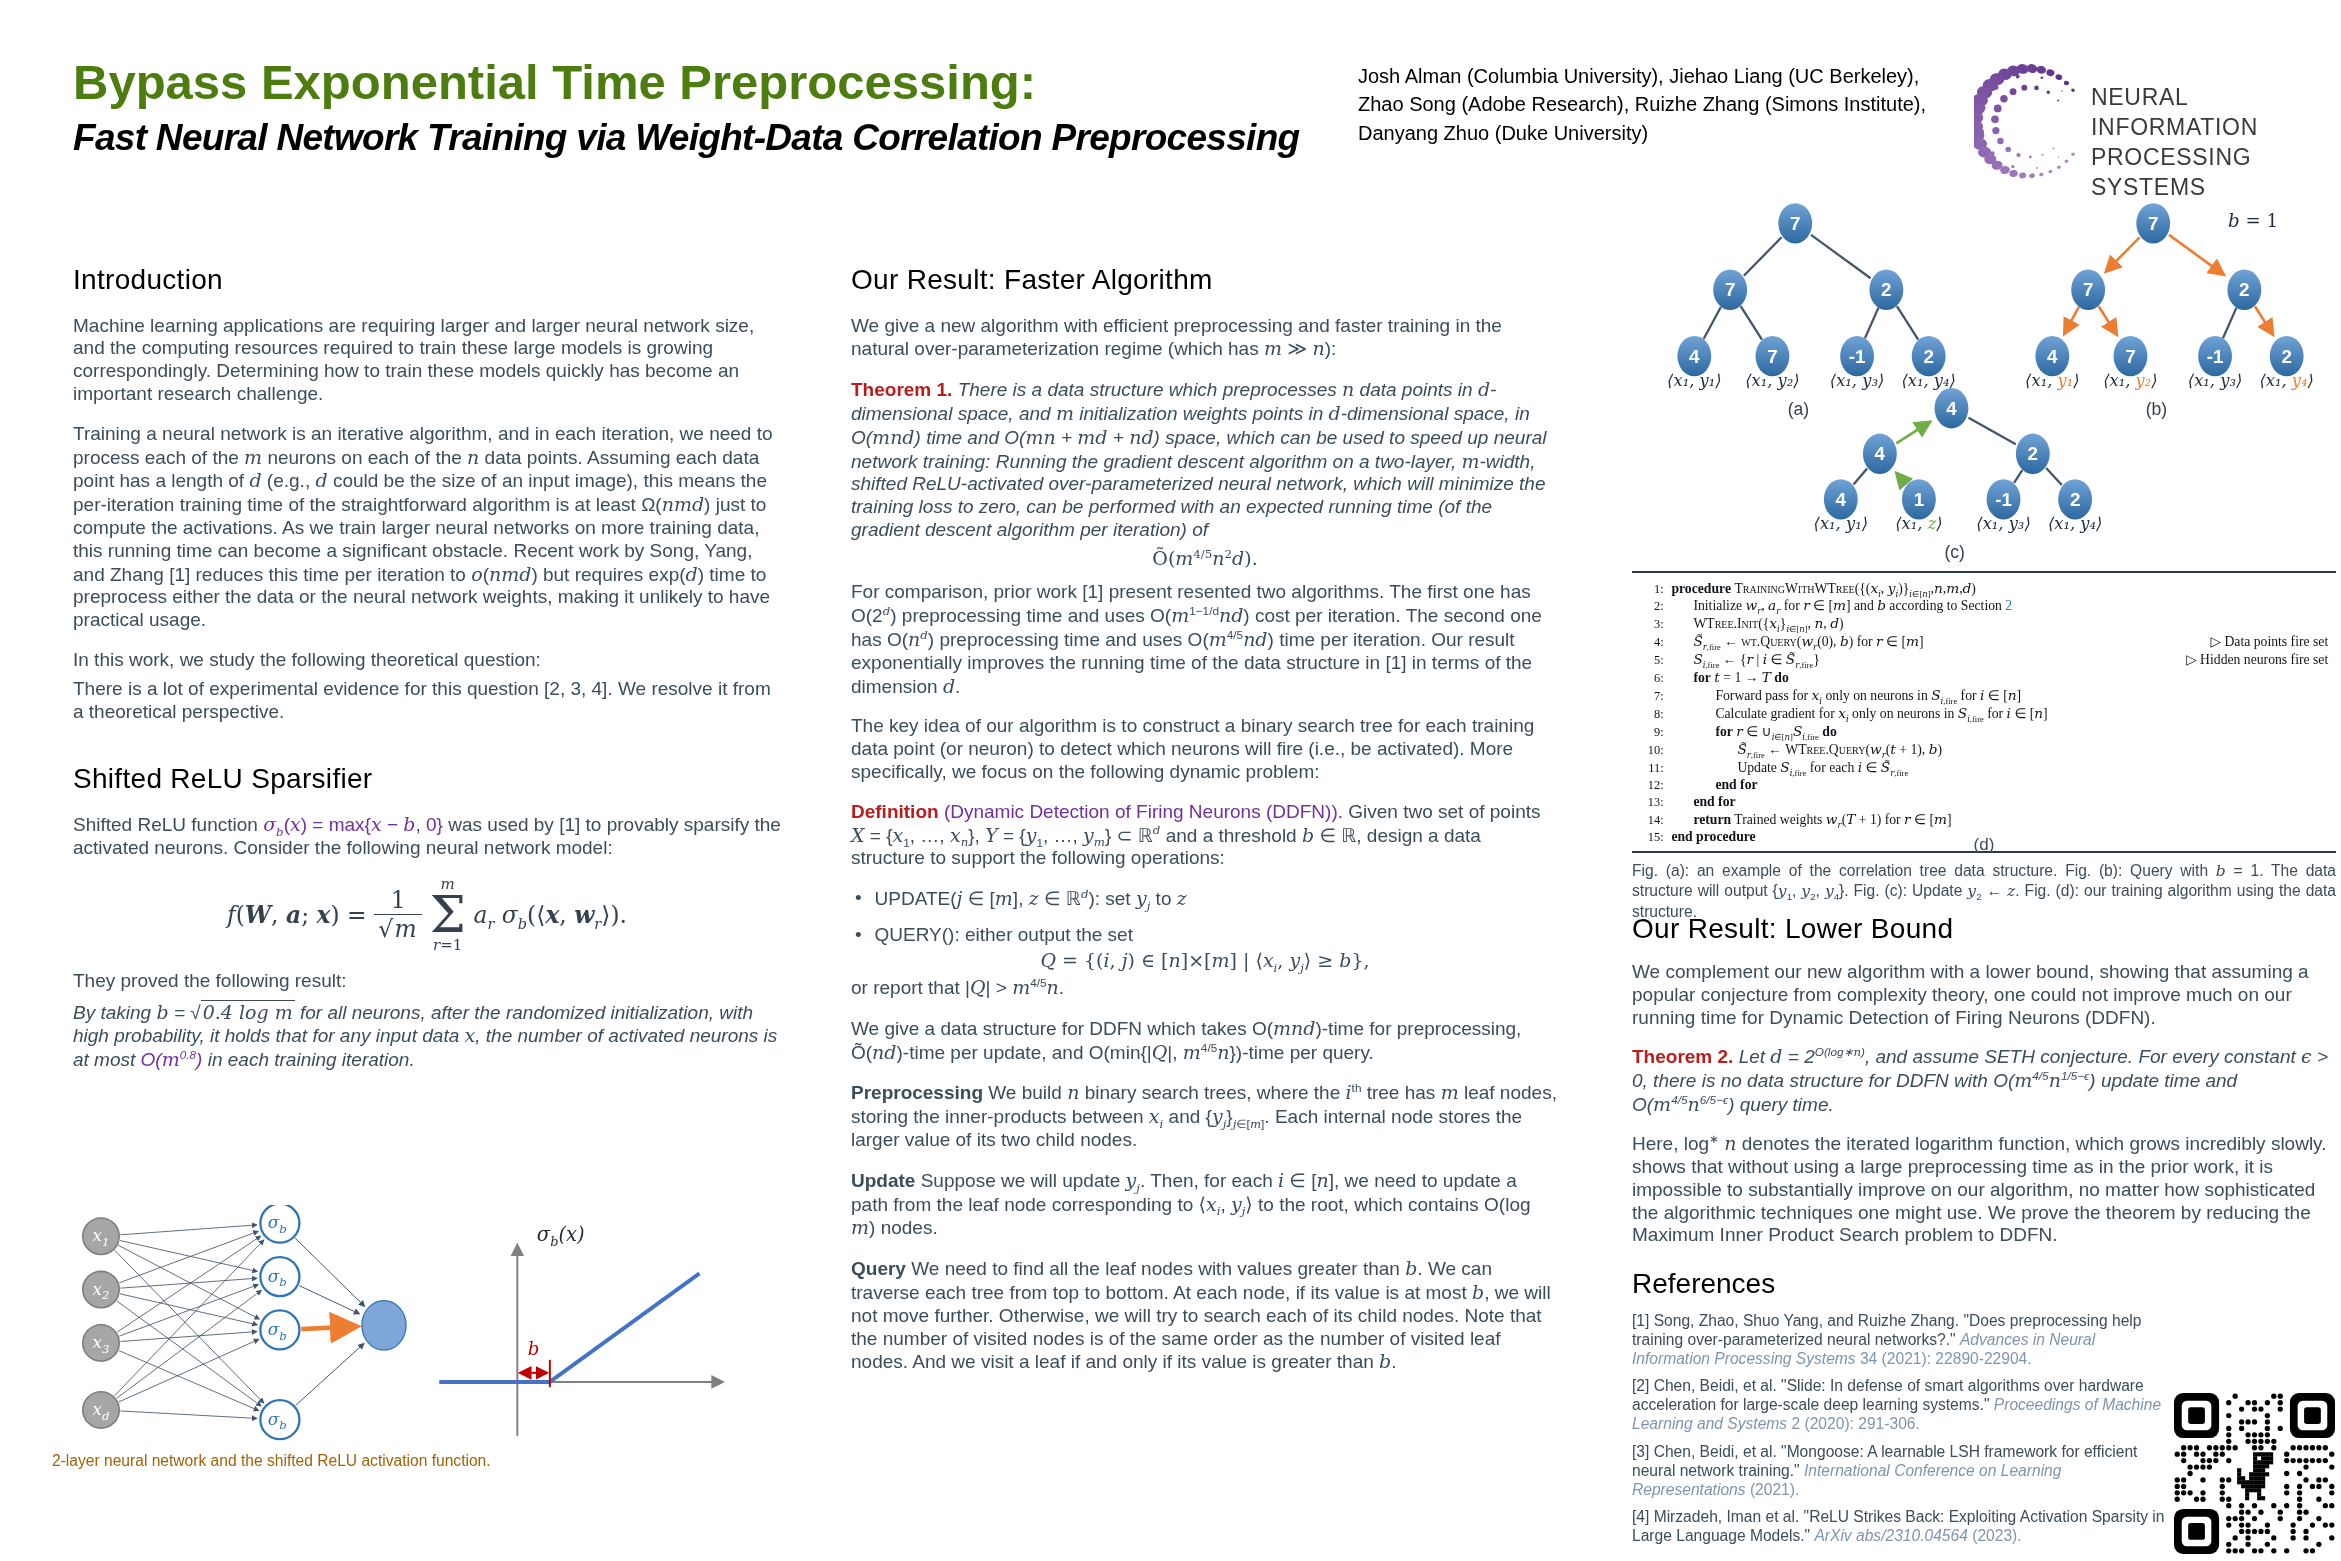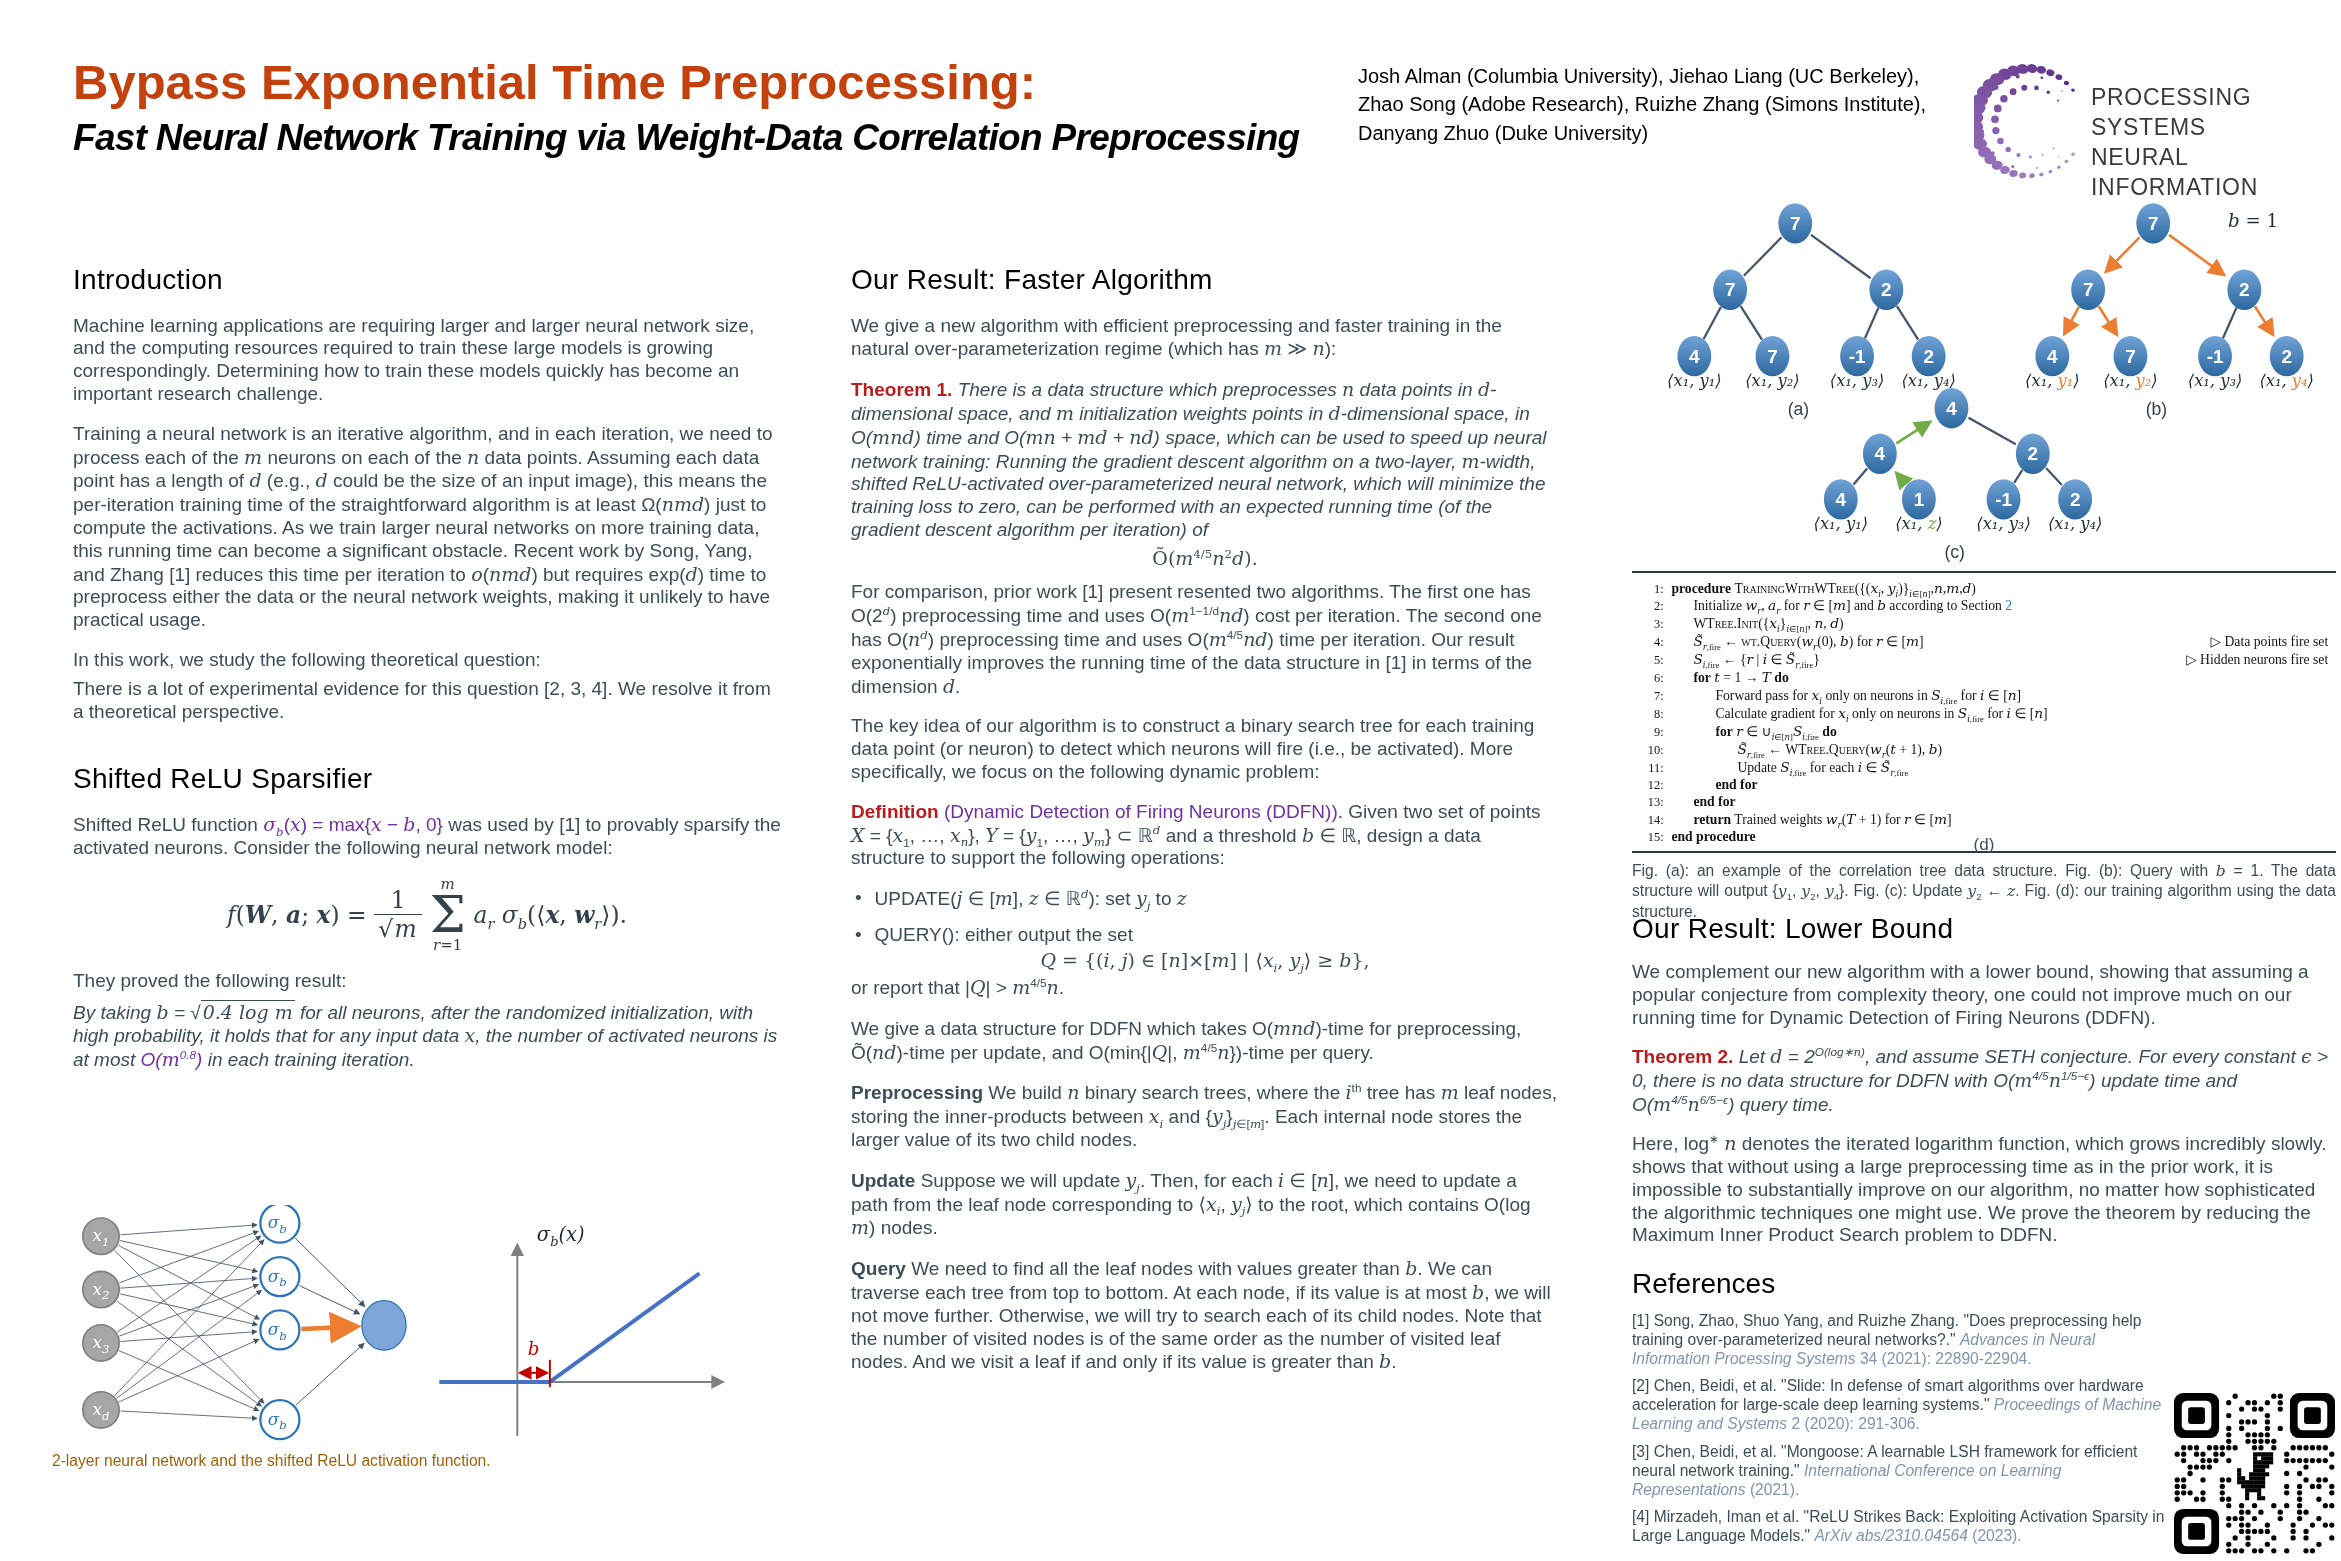--- a/index.html
+++ b/index.html
@@ -2,21 +2,21 @@
 <html style="font-size:10.4px"><head>
 <meta charset="utf-8">
 <style>
   html,body{margin:0;padding:0;background:#e8e8e8;}
   .poster{position:relative;width:2342px;height:1561px;background:#ffffff;overflow:hidden;
           font-family:"Liberation Sans",sans-serif;color:#3b4d59;}
   [data-interactable]{box-sizing:border-box;}
 
   
   .titleblock{position:absolute;left:73px;top:57px;width:1256px;}
-  .t1{font-size:49px;font-weight:700;color:#c2410c;line-height:1.05;letter-spacing:0;}
+  .t1{font-size:49px;font-weight:700;color:#4d7c0f;line-height:1.05;letter-spacing:0;}
   .t2{font-size:37px;font-weight:700;font-style:italic;color:#000;margin-top:9px;letter-spacing:-0.7px;}
   .authors{position:absolute;left:1358px;top:62px;width:585px;font-size:20px;line-height:1.42;color:#000;}
   .logo{position:absolute;left:1974px;top:43px;width:364px;height:159px;}
   .logo svg{position:absolute;left:0;top:0;}
   .logotext{position:absolute;left:117px;top:40px;font-size:23px;line-height:1.3;color:#3a3a3a;
             font-weight:400;letter-spacing:0.7px;}
 
   
   .col{position:absolute;font-size:19px;line-height:1.2;}
   .col1{left:73px;top:263px;width:708px;}
@@ -139,22 +139,22 @@
         <ellipse cx="103.60638610092812" cy="202.63613069661363" rx="3.2437144620852165" ry="2.6598458589098772" fill="rgb(165,129,198)" transform="rotate(-14.482758620689651 103.60638610092812 202.63613069661363)"></ellipse>
         <ellipse cx="117.53551456387689" cy="198.20615690610214" rx="3.000000000000001" ry="2.4600000000000004" fill="rgb(168,133,200)" transform="rotate(-15.862068965517238 117.53551456387689 198.20615690610214)"></ellipse>
         <circle cx="105.43231791986287" cy="172.25076794272604" r="1.5000000000000004" fill="rgb(168,133,200)"></circle>
         <ellipse cx="130.58776165208764" cy="191.3905149554899" rx="3.000000000000001" ry="2.4600000000000004" fill="rgb(171,136,203)" transform="rotate(-17.241379310344826 130.58776165208764 191.3905149554899)"></ellipse>
         <circle cx="130.06101798342422" cy="175.61099281301338" r="0.9900000000000003" fill="rgb(171,136,203)"></circle>
         <ellipse cx="142.35247303542627" cy="182.35247303542627" rx="3.000000000000001" ry="2.4600000000000004" fill="rgb(174,140,205)" transform="rotate(-18.620689655172413 142.35247303542627 182.35247303542627)"></ellipse>
         <circle cx="122.40057977999733" cy="162.40057977999734" r="1.5000000000000004" fill="rgb(174,140,205)"></circle>
         <ellipse cx="152.44707580885327" cy="171.32757352619" rx="3.000000000000001" ry="2.4600000000000004" fill="rgb(177,143,208)" transform="rotate(-20 152.44707580885327 171.32757352619)"></ellipse>
       </svg>
     <div class="logotext" data-interactable="false">
+      <div data-interactable="false">NEURAL INFORMATION</div>
       <div data-interactable="false">PROCESSING SYSTEMS</div>
-      <div data-interactable="false">NEURAL INFORMATION</div>
     </div>
   </div>
 
   <div class="col col1" data-interactable="false">
     <h2 class="sec" data-interactable="false">Introduction</h2>
     <p data-interactable="false"><span class="seg ">Machine learning applications are requiring larger and larger neural network size, and the computing resources required to train these large models is growing correspondingly. Determining how to train these models quickly has become an important research challenge.</span></p>
     <p data-interactable="false"><span class="seg ">Training a neural network is an iterative algorithm, and in each iteration, we need to process each of the <i class="mv">m</i> neurons on each of the <i class="mv">n</i> data points. Assuming each data point has a length of <i class="mv">d</i> (e.g., <i class="mv">d</i> could be the size of an input image), this means the per-iteration training time of the straightforward algorithm is at least Ω(<i class="mv">nmd</i>) just to compute the activations. As we train larger neural networks on more training data, this running time can become a significant obstacle. Recent work by Song, Yang, and Zhang [1] reduces this time per iteration to <i class="mv">o</i>(<i class="mv">nmd</i>) but requires exp(<i class="mv">d</i>) time to preprocess either the data or the neural network weights, making it unlikely to have practical usage.</span></p>
     <p style="margin-bottom:6.5px" data-interactable="false"><span class="seg ">In this work, we study the following theoretical question:</span></p>
     <p data-interactable="false"><span class="seg ">There is a lot of experimental evidence for this question [2, 3, 4]. We resolve it from a theoretical perspective.</span></p>
 

